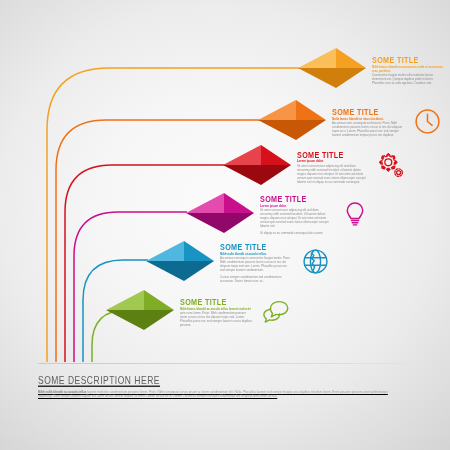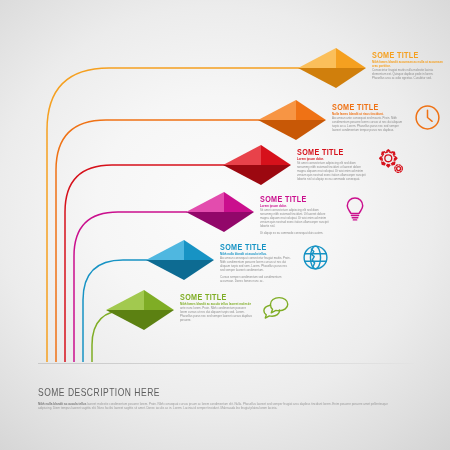--- a/index.html
+++ b/index.html
@@ -28,21 +28,21 @@
     left: 0;
     top: 0;
     width: 450px;
     height: 450px;
   }
 
   
   .row {
     position: absolute;
     display: flex;
-    align-items: flex-start;
+    align-items: center;
   }
 
   .arrow-wrap {
     position: relative;
     width: 72px;
     height: 44px;
     flex: 0 0 auto;
   }
   .arrow-svg {
     position: absolute;
@@ -94,22 +94,23 @@
     display: flex;
     align-items: center;
     justify-content: center;
   }
   .icon-col svg { display: block; }
 
   
   #footer {
     position: absolute;
     left: 38px;
-    top: 388px;
+    top: 376px;
     width: 380px;
+    text-decoration: underline;
   }
   #footer-title {
     font-size: 8.5px;
     font-weight: normal;
     letter-spacing: 0.5px;
     color: #5e5e5e;
     margin: 0 0 5px 0;
     line-height: 1;
     transform: scaleY(1.2);
     transform-origin: left top;

